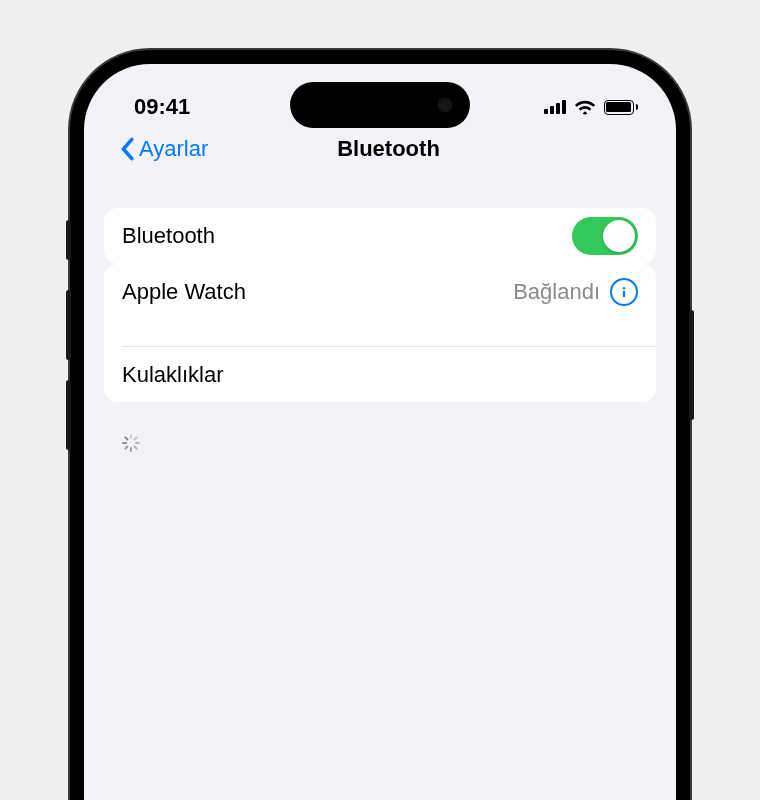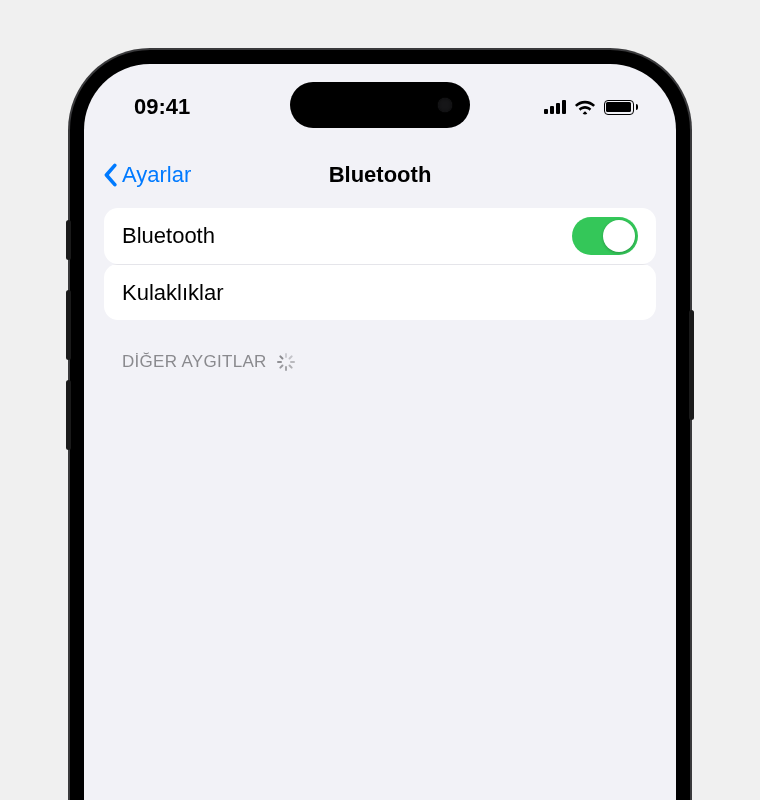--- a/index.html
+++ b/index.html
@@ -88,23 +88,24 @@
     .cell-bars span:nth-child(4){height:14px}
     .wifi-icon svg { width:22px; height:16px; display:block; }
     .battery { display:flex; align-items:center; gap:2px; }
     .battery-body { width:30px; height:15px; border:1.8px solid #000; border-radius:4px; position:relative; }
     .battery-fill { position:absolute; inset:1.5px; background:#000; border-radius:1.5px; }
     .battery-tip { width:2.5px; height:6px; background:#000; border-radius:0 2px 2px 0; }
 
     .nav-bar {
       height: 52px;
       display: flex;
-      align-items: flex-end;
+      align-items: flex-start;
       position: relative;
       padding: 0 18px;
+      margin-left: 17px;
     }
     .back {
       display: flex;
       align-items: center;
       gap: 4px;
       color: #007aff;
       font-size: 22px;
       cursor: pointer;
     }
     .back svg { width: 16px; height: 24px; }
@@ -222,27 +223,38 @@
         <div class="group">
           <div class="row">
             <span class="row-label">Bluetooth</span>
             <div class="toggle">
               <div class="toggle-knob"></div>
             </div>
           </div>
         </div>
 
         <div class="group">
+          <div class="row">
+            <span class="row-label">Apple Watch</span>
+            <div class="row-right">
+              <span class="row-status">Bağlandı</span>
+              <div class="info-btn">
+                <svg viewBox="0 0 24 24">
+                  <circle cx="12" cy="6.2" r="1.8" fill="#007aff"></circle>
+                  <rect x="10.4" y="10" width="3.2" height="10" rx="1.4" fill="#007aff"></rect>
+                </svg>
+              </div>
+            </div>
+          </div>
           <div class="row" style="border-top:1px solid #e5e5ea">
             <span class="row-label">Kulaklıklar</span>
           </div>
         </div>
 
         <div class="section-header">
-          <span>DİĞER AYGITLAR</span>
           <div class="spinner">
             <span style="transform:rotate(0deg);opacity:.35"></span>
             <span style="transform:rotate(45deg);opacity:.45"></span>
             <span style="transform:rotate(90deg);opacity:.55"></span>
             <span style="transform:rotate(135deg);opacity:.65"></span>
             <span style="transform:rotate(180deg);opacity:.75"></span>
             <span style="transform:rotate(225deg);opacity:.85"></span>
             <span style="transform:rotate(270deg);opacity:.95"></span>
             <span style="transform:rotate(315deg);opacity:1"></span>
           </div>

